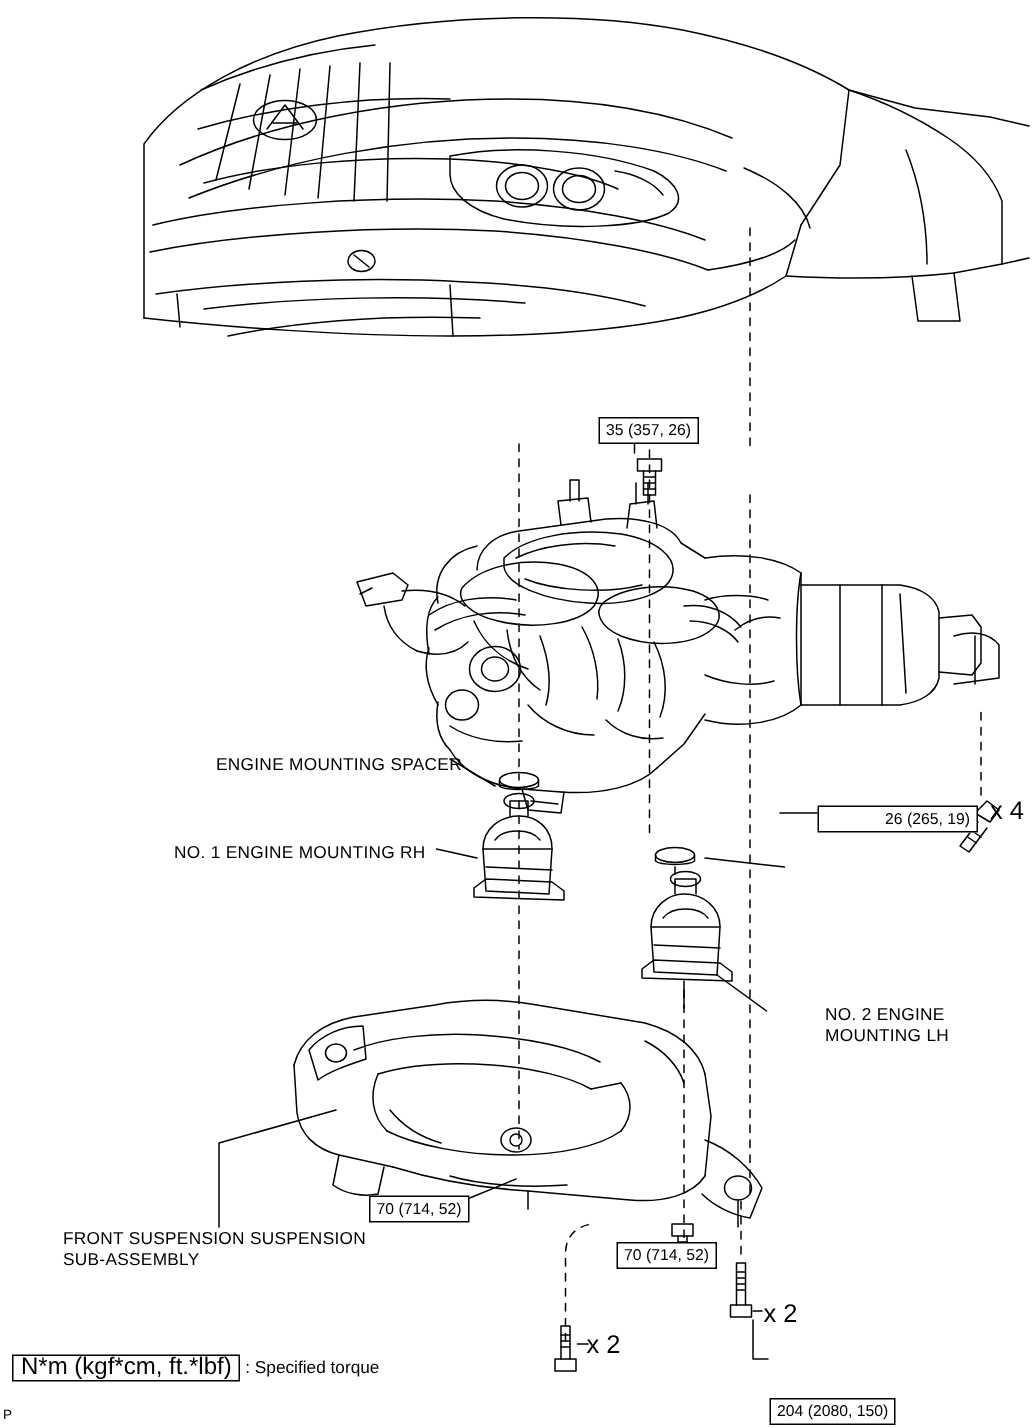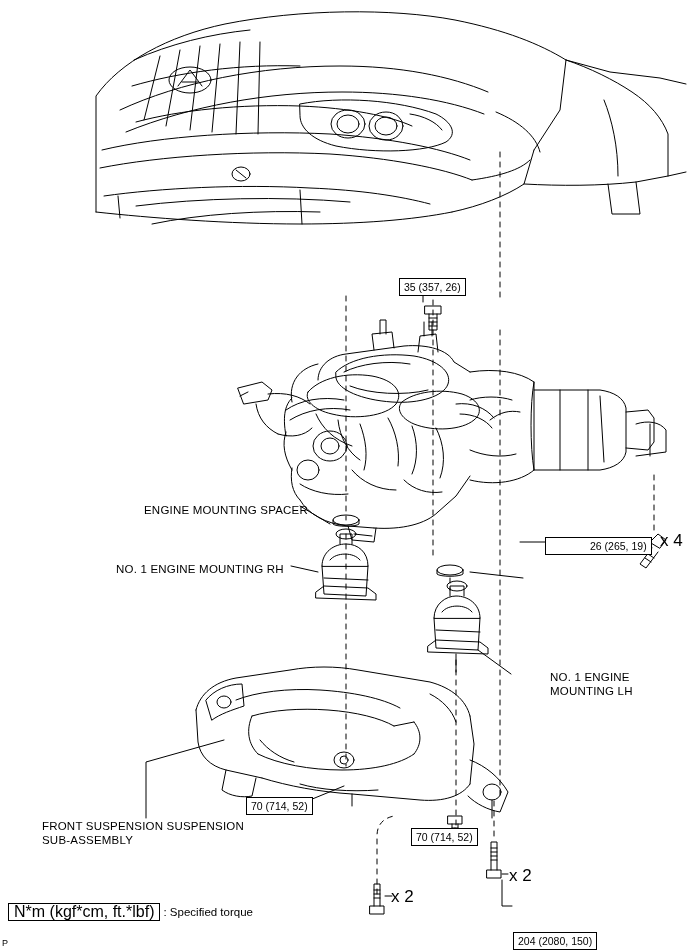--- a/index.html
+++ b/index.html
@@ -307,21 +307,21 @@
         <path d="M512 906 L502 906 L502 880"></path>
         <path d="M385 896 L392 896"></path>
         <path d="M502 874 L508 874"></path>
       </g>
 
     </g>
   </svg>
 
   <div class="lbl" style="left:108px; top:503px;">ENGINE MOUNTING SPACER</div>
   <div class="lbl" style="left:80px; top:562px;">NO. 1 ENGINE MOUNTING RH</div>
-  <div class="lbl" style="left:514px; top:670px;">NO. 1 ENGINE
+  <div class="lbl" style="left:514px; top:670px;">NO. 2 ENGINE
 MOUNTING LH</div>
   <div class="lbl" style="left:6px; top:819px;">FRONT SUSPENSION SUSPENSION
 SUB-ASSEMBLY</div>
 
   <div class="torque-box" style="left:399px; top:278px;">35 (357, 26)</div>
   <div class="torque-box" style="left:545px; top:537px;padding-left:44px;">26 (265, 19)</div>
   <div class="torque-box" style="left:246px; top:797px;">70 (714, 52)</div>
   <div class="torque-box" style="left:411px; top:828px;">70 (714, 52)</div>
   <div class="torque-box" style="left:513px; top:900px;margin-top:32px;">204 (2080, 150)</div>
 

